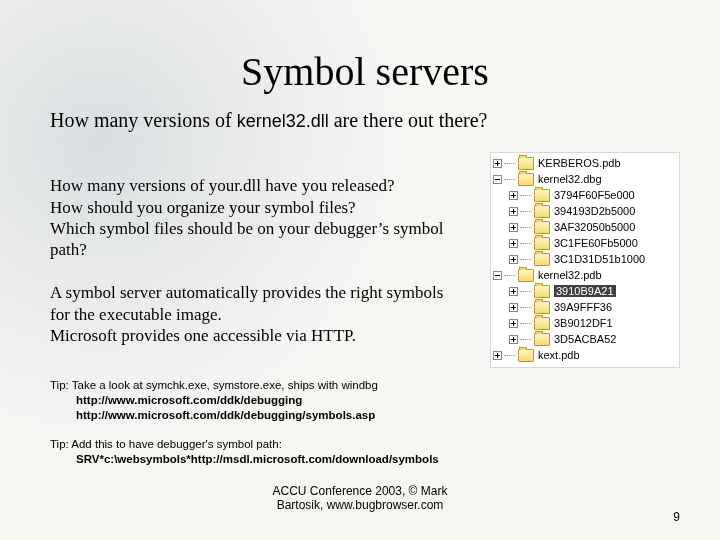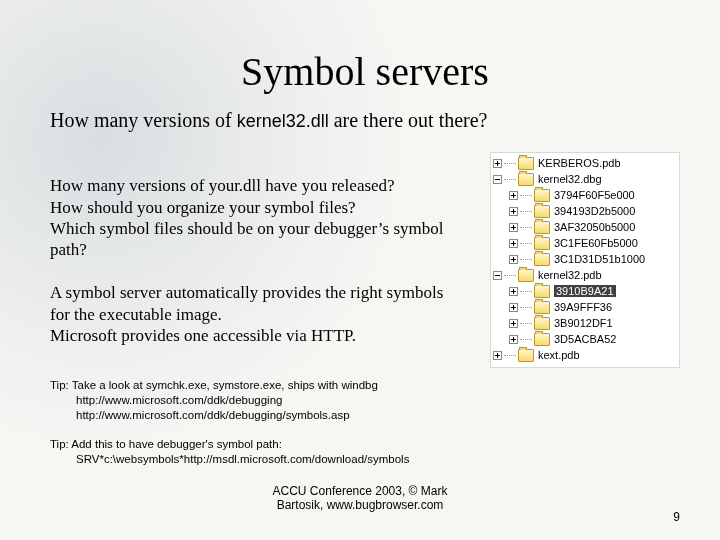--- a/index.html
+++ b/index.html
@@ -108,21 +108,21 @@
     color: #fff;
     padding: 0 2px;
   }
   .tips {
     font-family: Arial, Helvetica, sans-serif;
     font-size: 11.5px;
     margin-top: 10px;
     line-height: 1.3;
   }
   .tip { margin-bottom: 14px; }
-  .tip .indent { padding-left: 26px; display:block; }
+  .tip .indent { padding-left: 26px; display:block;font-weight:bold; }
   .footer {
     position: absolute;
     bottom: 28px;
     left: 0;
     width: 100%;
     text-align: center;
     font-family: Arial, Helvetica, sans-serif;
     font-size: 12px;
   }
   .pagenum {

